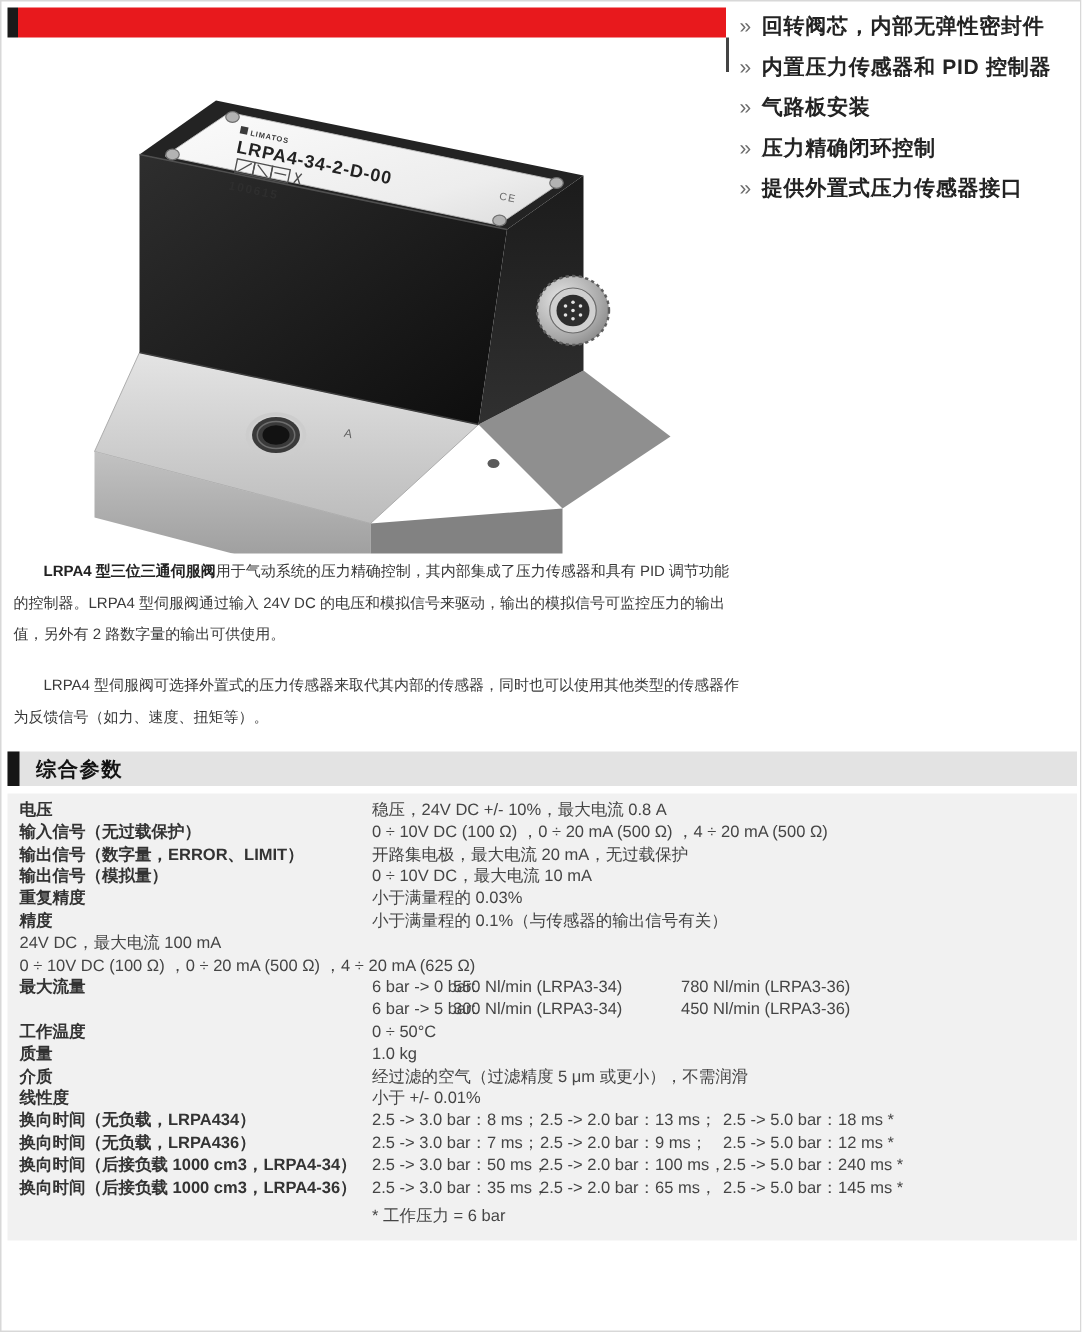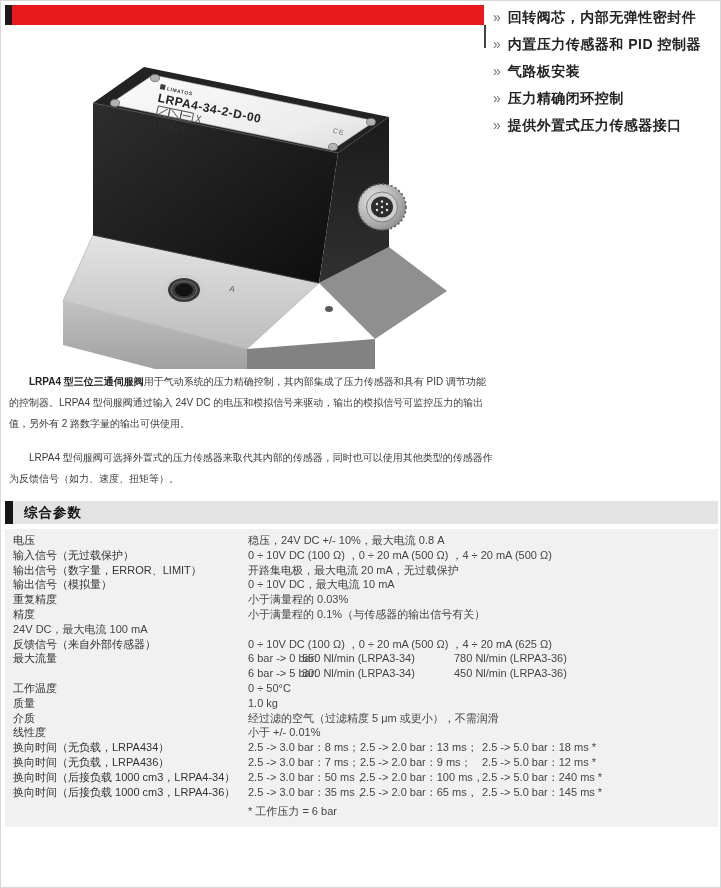--- a/index.html
+++ b/index.html
@@ -25,21 +25,21 @@
   .intro p{margin:0;text-indent:2em;}
   .intro p + p{margin-top:13px;}
   .intro b{color:#222;}
 
   
   .spec-header{position:absolute;left:4px;top:500px;width:713px;height:23px;background:#e3e3e3;}
   .spec-header .hbar{position:absolute;left:0;top:0;width:8px;height:23px;background:#161616;}
   .spec-header .htitle{position:absolute;left:19px;top:0;line-height:23px;font-size:13.5px;font-weight:bold;color:#141414;letter-spacing:1px;}
   .spec-body{position:absolute;left:4px;top:528px;width:713px;background:#f1f1f1;padding:4px 0 8px 0;}
   .srow{display:flex;padding-left:8px;font-size:11px;line-height:14.8px;}
-  .srow .lbl{width:235px;flex-shrink:0;font-weight:normal;color:#333;}
+  .srow .lbl{width:235px;flex-shrink:0;font-weight:bold;color:#333;}
   .srow .val{color:#454545;}
   .flowline{white-space:nowrap;}
   .fc1{display:inline-block;width:54px;}
   .fc2{display:inline-block;width:152px;}
   .s1{display:inline-block;width:112px;white-space:nowrap;}
   .s2{display:inline-block;width:122px;white-space:nowrap;}
   .s3{display:inline-block;white-space:nowrap;}
   .footnote{margin:5px 0 0 243px;font-size:11px;color:#454545;line-height:14.8px;}
 </style>
 </head>
@@ -207,21 +207,20 @@
         <div class="val">小于满量程的 0.03%</div>
       </div>
       <div class="srow">
         <div class="lbl">精度</div>
         <div class="val">小于满量程的 0.1%（与传感器的输出信号有关）</div>
       </div>
       <div class="srow">
         <div class="val">24V DC，最大电流 100 mA</div>
       </div>
       <div class="srow">
-        <div class="lbl">反馈信号（来自外部传感器）</div>
         <div class="val">0 ÷ 10V DC (100 Ω) ，0 ÷ 20 mA (500 Ω) ，4 ÷ 20 mA (625 Ω)</div>
       </div>
       <div class="srow">
         <div class="lbl">最大流量</div>
         <div class="val">
           <div class="flowline"><span class="fc1">6 bar -&gt; 0 bar:</span><span class="fc2">550 Nl/min (LRPA3-34)</span><span class="fc3">780 Nl/min (LRPA3-36)</span></div>
           <div class="flowline"><span class="fc1">6 bar -&gt; 5 bar:</span><span class="fc2">300 Nl/min (LRPA3-34)</span><span class="fc3">450 Nl/min (LRPA3-36)</span></div>
         </div>
       </div>
       <div class="srow">

